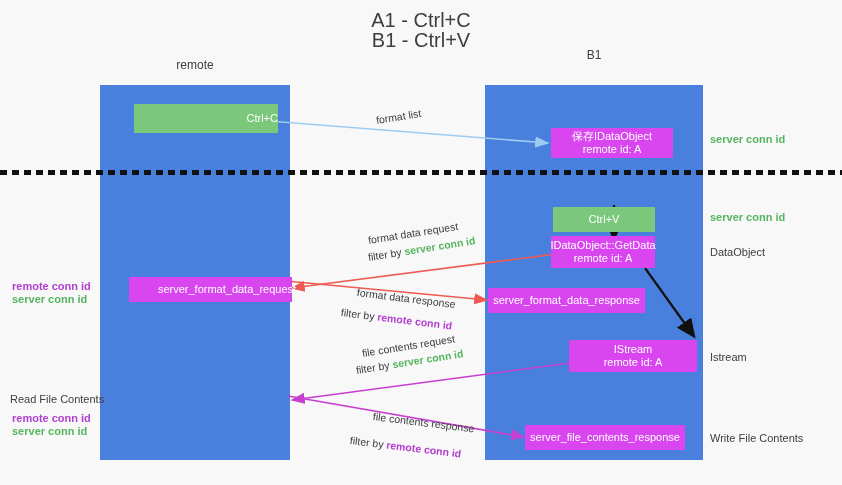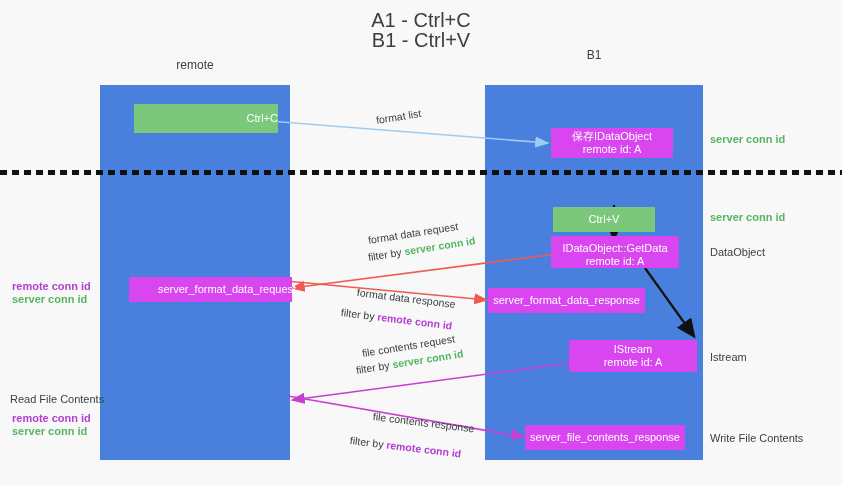--- a/index.html
+++ b/index.html
@@ -146,21 +146,21 @@
     <span>server_format_data_request</span>
   </div>
 
   <div class="box orange" style="left:551px; top:128px; width:122px; height:30px;">
     <span>保存IDataObject</span>
     <span>remote id: A</span>
   </div>
   <div class="box green" style="left:553px; top:196px; width:102px; height:25px;margin-top:11px;">
     <span>Ctrl+V</span>
   </div>
-  <div class="box orange" style="left:551px; top:236px; width:128px; height:32px;justify-content:flex-end;">
+  <div class="box orange" style="left:551px; top:236px; width:104px; height:32px;">
     <span>IDataObject::GetData</span>
     <span>remote id: A</span>
   </div>
   <div class="box orange" style="left:488px; top:288px; width:157px; height:25px;">
     <span>server_format_data_response</span>
   </div>
   <div class="box orange" style="left:569px; top:340px; width:128px; height:32px;">
     <span>IStream</span>
     <span>remote id: A</span>
   </div>

